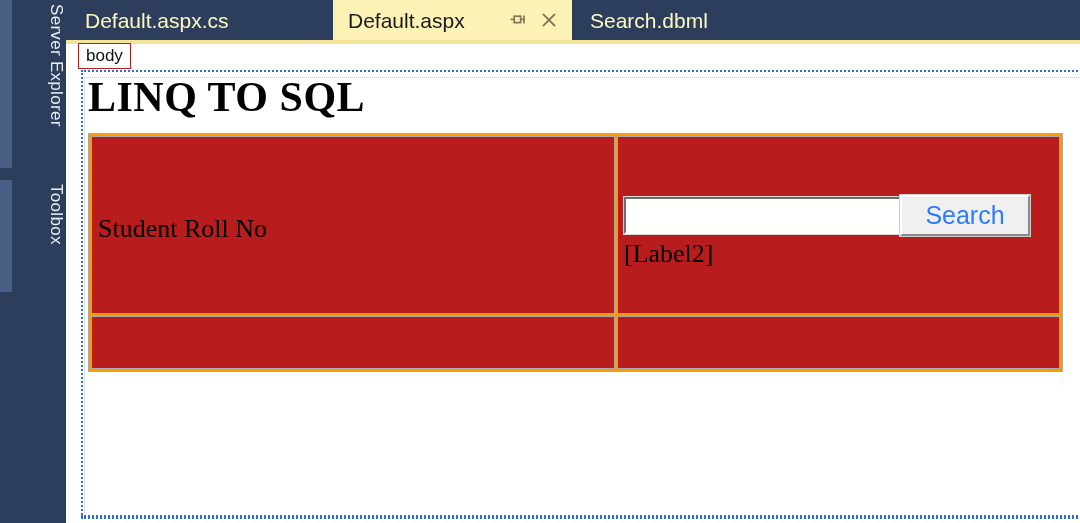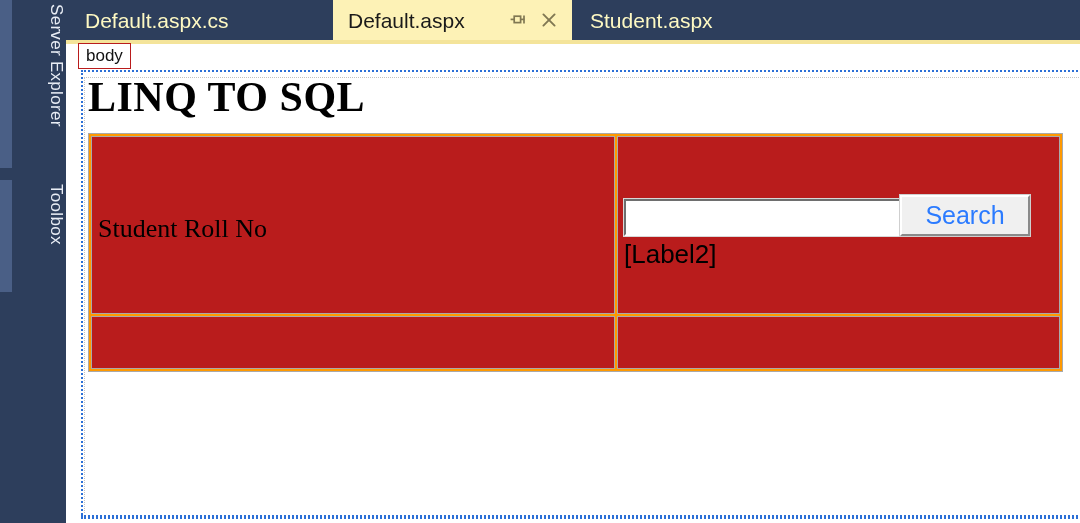--- a/index.html
+++ b/index.html
@@ -248,21 +248,21 @@
     border: 2px solid;
     border-color: #6e6e6e #ffffff #ffffff #6e6e6e;
     outline: 1px solid #d8d8d8;
     font-family: "Liberation Serif", serif;
     font-size: 20px;
     padding: 0 4px;
     color: #000000;
   }
   .search-wrap {
     display: flex;
-    align-items: flex-end;
+    align-items: center;
     margin-top: 4px;
   }
   .search-wrap .txt { width: 277px; height: 37px; }
   .btn-search {
     margin-left: -1px;
     min-width: 130px;
     height: 41px;
     box-sizing: border-box;
     background: #f0f0f0;
     border: 2px solid;
@@ -271,21 +271,21 @@
     color: #2b7bff;
     font-family: "Liberation Sans", sans-serif;
     font-size: 25px;
     line-height: 1;
     cursor: pointer;
     padding: 0 10px;
   }
   .label2 {
     display: block;
     margin-top: 5px;
-    font-family: Liberation Sans, sans-serif;
+    font-family: Liberation Serif, serif;
     font-size: 26px;
     color: #000000;
     line-height: 1;
   }
   .label-cell-text {
     font-family: "Liberation Serif", serif;
     font-size: 26px;
     color: #000000;
   }
 
@@ -339,21 +339,21 @@
             <g stroke="#5d5637" stroke-width="1.9" stroke-linecap="round">
               <line x1="3.4" y1="3.4" x2="14.6" y2="14.6"></line>
               <line x1="14.6" y1="3.4" x2="3.4" y2="14.6"></line>
             </g>
           </svg>
         </span>
       </span>
     </div>
 
     <div class="tab tab-inactive" id="tab-student-dbml">
-      <span class="tab-title">Student.aspx</span>
+      <span class="tab-title">Search.dbml</span>
     </div>
 
     <div class="tabstrip-rightcap"></div>
   </div>
   <div class="tabstrip-underline"></div>
 
   <div class="designer">
 
     <div class="tagnav">
       <span class="tag-chip">body</span>

